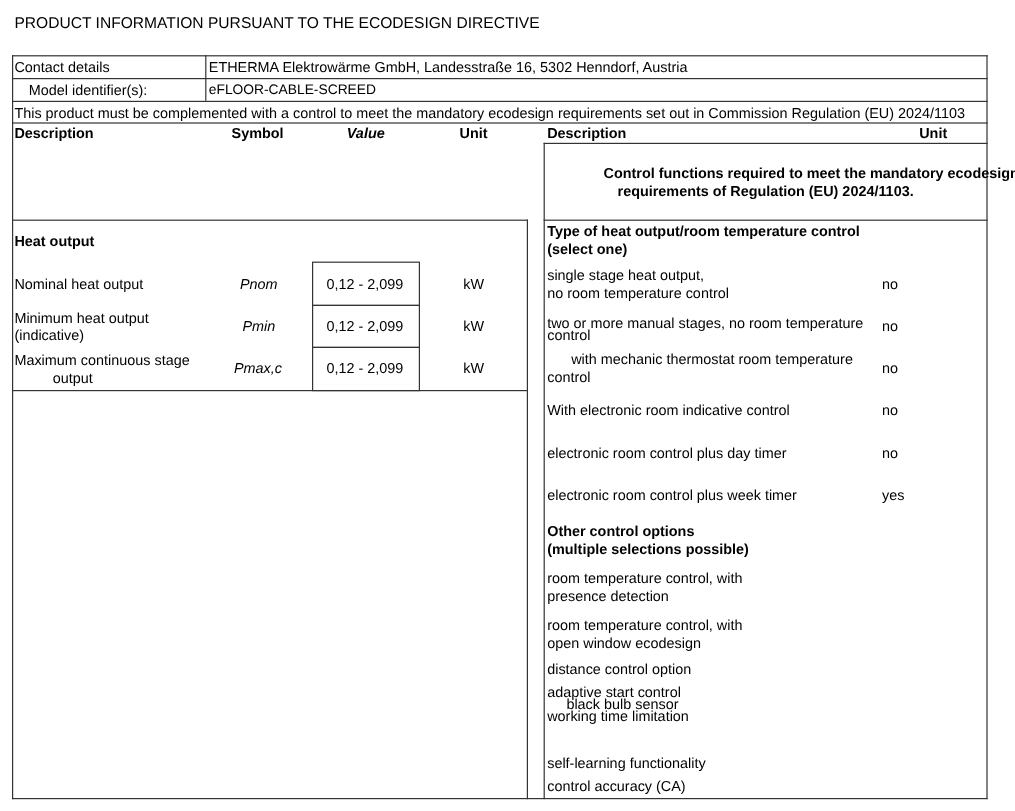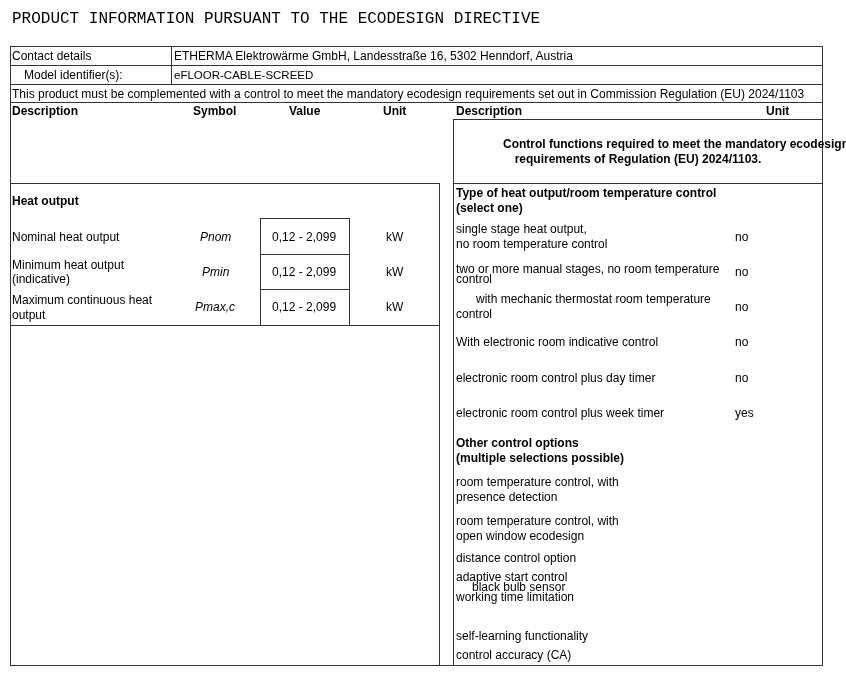--- a/index.html
+++ b/index.html
@@ -6,21 +6,21 @@
   body {
     width: 846px; height: 676px; position: relative; overflow: hidden;
     font-family: "Liberation Sans", sans-serif; font-size: 12px; color: #000;
   }
   .t { position: absolute; white-space: nowrap; line-height: 14px; }
   .b { font-weight: bold; }
   .i { font-style: italic; }
   .hl { position: absolute; height: 1px; background: #333; }
   .vl { position: absolute; width: 1px; background: #333; }
   .box { position: absolute; border: 1px solid #333; box-sizing: border-box; }
-  .title { left: 12px; top: 12px; font-size: 16px; font-family: Liberation Mono, monospace; }
+  .title { left: 12px; top: 12px; font-size: 13px; }
 </style>
 </head>
 <body>
 
 <div class="t title">PRODUCT INFORMATION PURSUANT TO THE ECODESIGN DIRECTIVE</div>
 
 <div>
   <div class="hl" style="left:10px; top:46px; width:813px;"></div>
   <div class="hl" style="left:10px; top:65px; width:813px;"></div>
   <div class="hl" style="left:10px; top:84px; width:813px;"></div>
@@ -32,21 +32,21 @@
   <div class="t" style="left:12px; top:49px;">Contact details</div>
   <div class="t" style="left:174px; top:49px;">ETHERMA Elektrowärme GmbH, Landesstraße 16, 5302 Henndorf, Austria</div>
   <div class="t" style="left:24px; top:68px;">Model identifier(s):</div>
   <div class="t" style="left:174px; top:68px; font-size:11.5px;">eFLOOR-CABLE-SCREED</div>
   <div class="t" style="left:12px; top:87px;">This product must be complemented with a control to meet the mandatory ecodesign requirements set out in Commission Regulation (EU) 2024/1103</div>
 </div>
 
 <div>
   <div class="t b" style="left:12px; top:104px;">Description</div>
   <div class="t b" style="left:193px; top:104px;">Symbol</div>
-  <div class="t b" style="left:289px; top:104px;">Value</div>
+  <div class="t b" style="left:289px; top:104px;font-style:italic;">Value</div>
   <div class="t b" style="left:383px; top:104px;">Unit</div>
 
   <div class="hl" style="left:10px; top:183px; width:430px;"></div>
   <div class="vl" style="left:439px; top:183px; height:483px;"></div>
   <div class="hl" style="left:10px; top:325px; width:430px;"></div>
 
   <div class="t b" style="left:12px; top:194px;">Heat output</div>
 
   <div class="box" style="left:260px; top:218px; width:90px; height:37px;"></div>
   <div class="box" style="left:260px; top:254px; width:90px; height:36px;"></div>
@@ -61,22 +61,22 @@
 
   <div>
     <div class="t" style="left:12px; top:258px;">Minimum heat output</div>
     <div class="t" style="left:12px; top:272px;">(indicative)</div>
     <div class="t i" style="left:202px; top:265px;">Pmin</div>
     <div class="t" style="left:272px; top:265px;">0,12 - 2,099</div>
     <div class="t" style="left:386px; top:265px;">kW</div>
   </div>
 
   <div>
-    <div class="t" style="left:12px; top:293px;">Maximum continuous heat</div>
-    <div class="t" style="left:12px; top:308px;">output</div>
+    <div class="t" style="left:12px; top:293px;">Maximum continuous stage</div>
+    <div class="t" style="left:12px; top:308px;padding-left:32px;">output</div>
     <div class="t i" style="left:195px; top:300px;">Pmax,c</div>
     <div class="t" style="left:272px; top:300px;">0,12 - 2,099</div>
     <div class="t" style="left:386px; top:300px;">kW</div>
   </div>
 </div>
 
 <div>
   <div class="t b" style="left:456px; top:104px;">Description</div>
   <div class="t b" style="left:766px; top:104px;">Unit</div>
 

